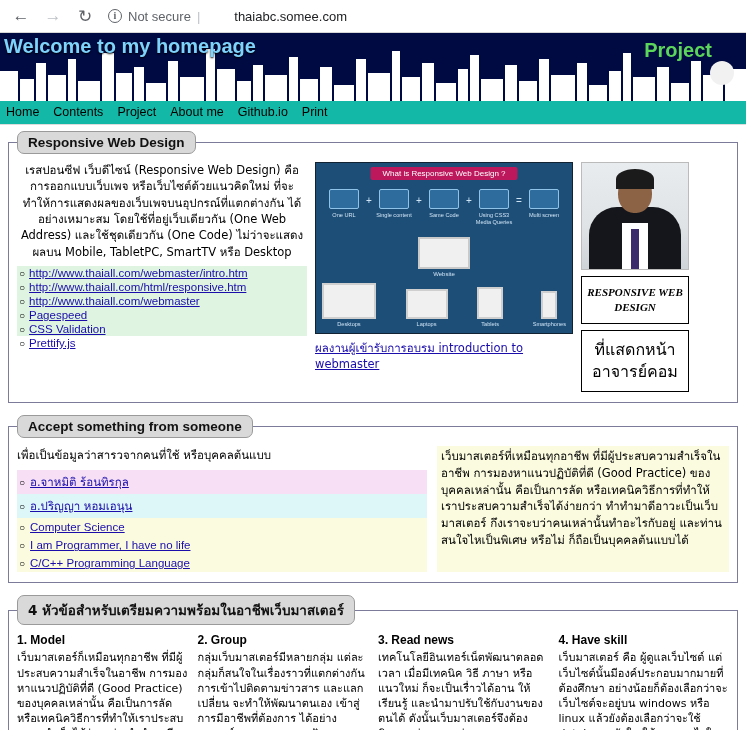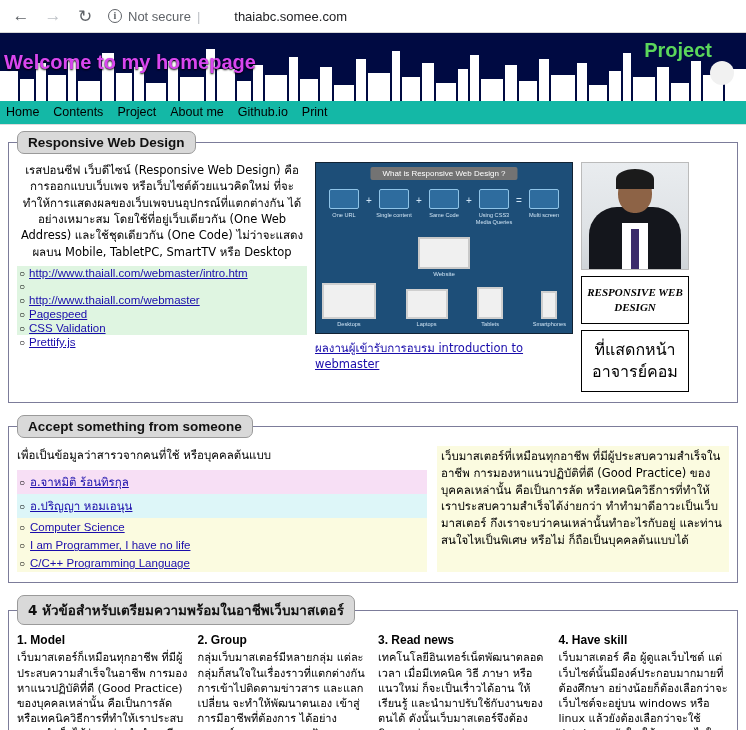--- a/index.html
+++ b/index.html
@@ -57,22 +57,22 @@
 
   
   .banner {
     position: relative;
     height: 68px;
     background: #000a42;
     overflow: hidden;
   }
   .banner-title {
     position: absolute;
-    left: 4px; top: 18px;
-    color: #d946ef;
+    left: 4px; top: 2px;
+    color: #7dd3fc;
     font-size: 20px;
     font-weight: bold;
     z-index: 3;
     text-shadow: 0 1px 2px #000;
   }
   .banner-right {
     position: absolute;
     right: 34px; top: 6px;
     color: #5bd65b;
     font-size: 20px;
@@ -161,21 +161,21 @@
     height: 172px;
     background: #1d4e78;
     position: relative;
     overflow: hidden;
     border: 1px solid #123;
   }
   .ig-head {
     position: absolute;
     left: 50%; transform: translateX(-50%);
     top: 4px;
-    background: #737373;
+    background: #be185d;
     color: #fff;
     font-size: 8px;
     padding: 2px 12px;
     border-radius: 2px;
     white-space: nowrap;
   }
   .ig-row {
     position: absolute; top: 26px; left: 6px; right: 6px;
     display: flex; justify-content: space-between; align-items: flex-start;
   }
@@ -350,20 +350,21 @@
     <div class="sec1">
       <div class="sec1-left">
         <p class="para thai">เรสปอนซีฟ เว็บดีไซน์ (Responsive Web Design) คือ การออกแบบเว็บเพจ หรือเว็บไซต์ด้วยแนวคิดใหม่ ที่จะทำให้การแสดงผลของเว็บเพจบนอุปกรณ์ที่แตกต่างกัน ได้อย่างเหมาะสม โดยใช้ที่อยู่เว็บเดียวกัน (One Web Address) และใช้ชุดเดียวกัน (One Code) ไม่ว่าจะแสดงผลบน Mobile, TabletPC, SmartTV หรือ Desktop</p>
         <ul class="linklist">
           <li class="lk-g">
             <span class="bullet">○</span>
             <a href="#">http://www.thaiall.com/webmaster/intro.htm</a>
           </li>
           <li class="lk-g">
             <span class="bullet">○</span>
+            <a href="#">http://www.thaiall.com/html/responsive.htm</a>
           </li>
           <li class="lk-g">
             <span class="bullet">○</span>
             <a href="#">http://www.thaiall.com/webmaster</a>
           </li>
           <li class="lk-g">
             <span class="bullet">○</span>
             <a href="#">Pagespeed</a>
           </li>
           <li class="lk-g">

